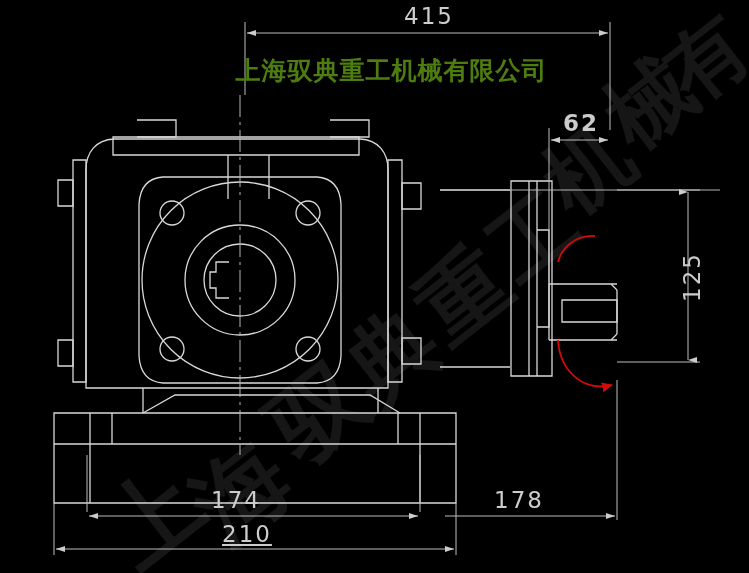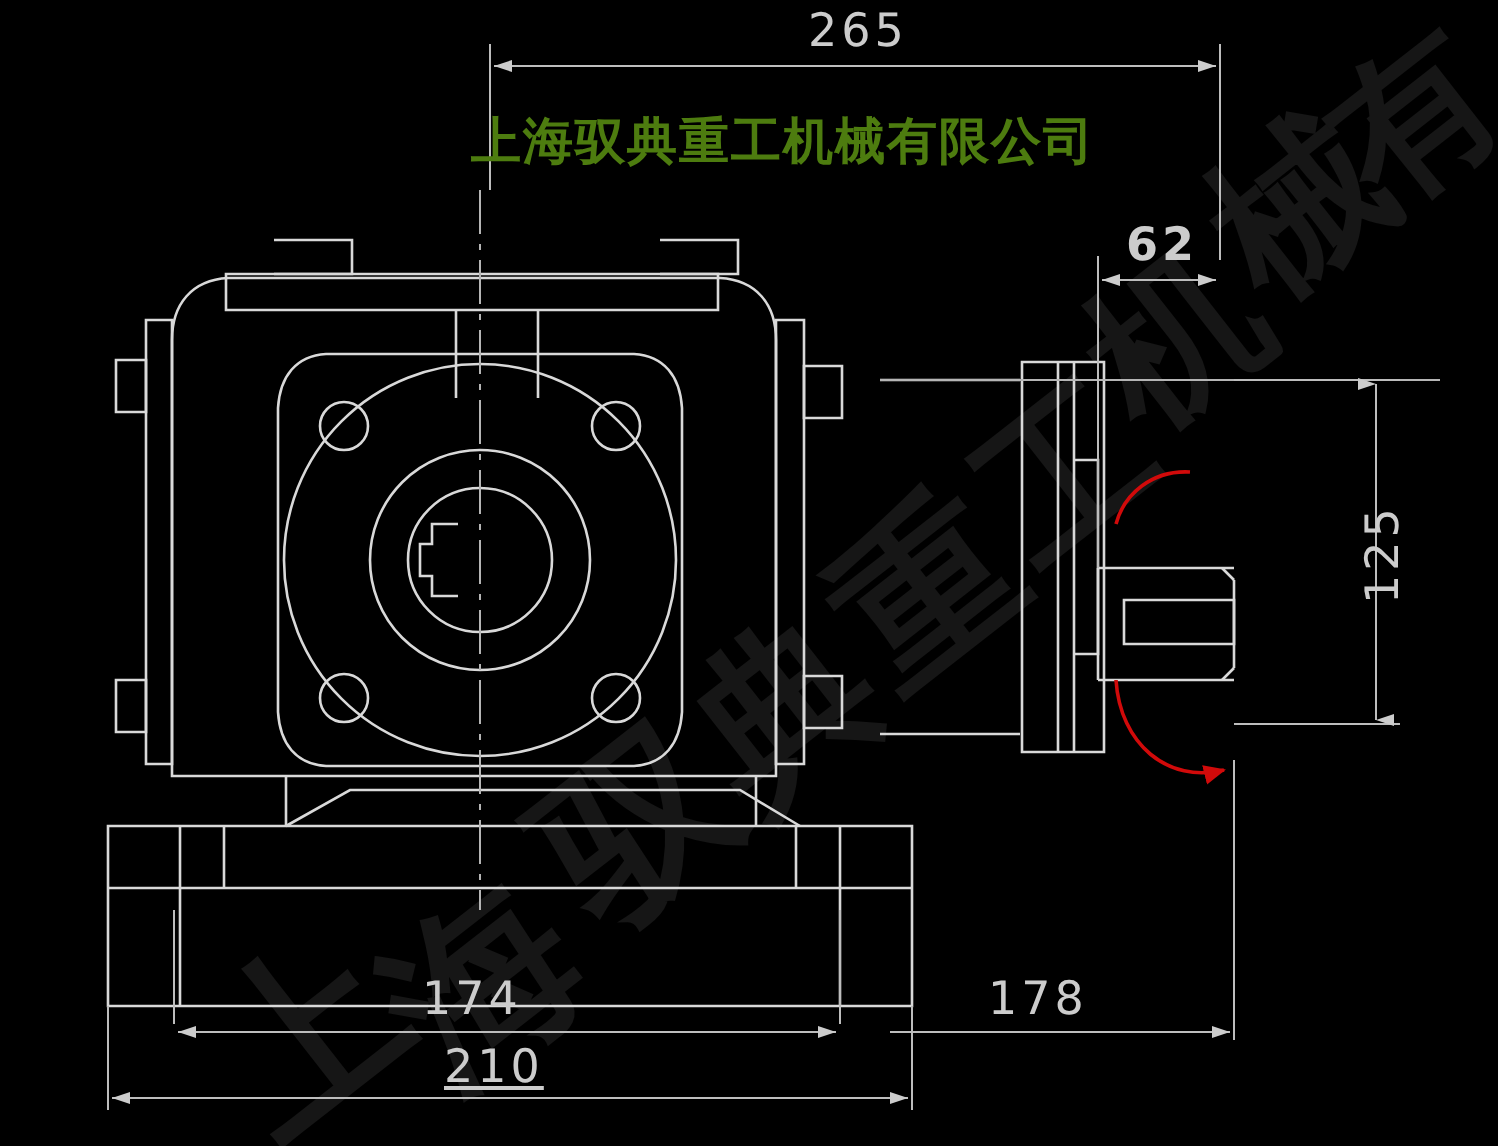--- a/index.html
+++ b/index.html
@@ -219,21 +219,21 @@
       <path d="M456,503 L456,555"></path>
       <path d="M56,549 L454,549" marker-start="url(#ar-l)" marker-end="url(#ar-r)"></path>
 
       <path d="M617,380 L617,520"></path>
       <path d="M445,516 L615,516" marker-end="url(#ar-r)"></path>
     </g>
   </svg>
 
   <div class="company-title">上海驭典重工机械有限公司</div>
 
-  <div class="dim-text" style="left:404px; top:3px;">265</div>
+  <div class="dim-text" style="left:404px; top:3px;">415</div>
 
   <div class="dim-text" style="left:563px; top:110px;font-weight:bold;">62</div>
 
   <div class="dim-text dim-rot" style="left:679px; top:302px;">125</div>
 
   <div class="dim-text" style="left:211px; top:487px;">174</div>
 
   <div class="dim-text" style="left:222px; top:521px;text-decoration:underline;">210</div>
 
   <div class="dim-text" style="left:494px; top:487px;">178</div>

